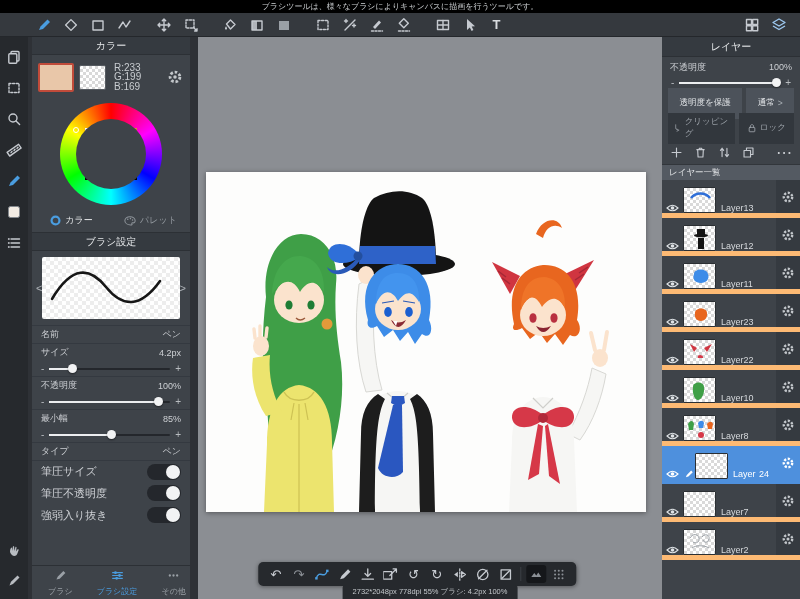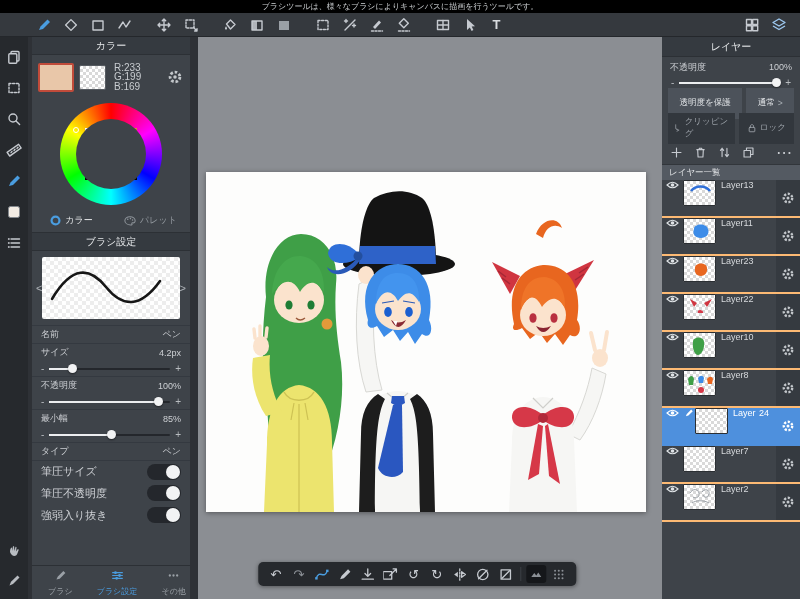--- a/index.html
+++ b/index.html
@@ -71,21 +71,21 @@
 
   
   #rpanel{left:662px;top:37px;width:138px;height:562px;background:#3e4349;overflow:hidden}
   .rtitle{height:20px;background:#353a40;border-bottom:1px solid #2c3035;color:#e6e8ea;font-size:10px;display:flex;align-items:center;justify-content:center}
   .oprow{height:16px;display:flex;align-items:center;justify-content:space-between;padding:0 8px;font-size:9px;color:#cdd0d4;margin-top:2px}
   .btnrow{height:26px;display:flex;align-items:center;gap:4px;padding:0 6px}
   .rbtn{height:31px;background:#4c525a;border-radius:0;color:#e0e3e6;font-size:8.5px;display:flex;align-items:center;justify-content:center;gap:3px;padding:0 5px}
   .rbtn.dark{background:#32373d;color:#9ba1a8}
   .iconrow{height:25px;display:flex;align-items:center;padding:0 8px;gap:11px;color:#c8ccd0;border-bottom:1px solid #32363b}
   .listheader{height:15px;background:#545a62;color:#e4e6e8;font-size:8.5px;display:flex;align-items:center;padding:0 7px}
-  .lrow{height:38px;display:flex;align-items:flex-start;background:#3e4349;border-bottom:2px solid #fdba74;position:relative}
+  .lrow{height:38px;display:flex;align-items:flex-end;background:#3e4349;border-bottom:5px solid #fdba74;position:relative}
   .lrow.sel{background:#4e90dd;border-bottom-color:#4e90dd}
   .leye{width:21px;display:flex;justify-content:center;color:#dfe3e6}
   .lthumb{width:33px;height:26px;border:1px solid #2b2f33;border-radius:1px;overflow:hidden;flex:none}
   .lname{flex:1;font-size:9px;color:#d6d9dc;padding-left:5px;line-height:10px;word-spacing:1px}
   .lrow.sel .lname{color:#fff}
   .lgear{width:24px;align-self:stretch;background:#353a40;display:flex;align-items:center;justify-content:center;color:#c3c7cb}
   .lrow.sel .lgear{background:#4e90dd;color:#fff}
   .lpencil{width:12px;display:flex;justify-content:center;color:#fff}
 
   .checker{background-color:#fff;background-image:linear-gradient(45deg,#d9d9d9 25%,transparent 25%,transparent 75%,#d9d9d9 75%),linear-gradient(45deg,#d9d9d9 25%,transparent 25%,transparent 75%,#d9d9d9 75%);background-size:6px 6px;background-position:0 0,3px 3px}
@@ -552,20 +552,23 @@
             <circle cx="7" cy="7" r="1.1"></circle>
             <circle cx="11" cy="7" r="1.1"></circle>
             <circle cx="3" cy="11" r="1.1"></circle>
             <circle cx="7" cy="11" r="1.1"></circle>
             <circle cx="11" cy="11" r="1.1"></circle>
           </g>
         </svg>
       </span>
   </div>
 
+  <div id="statuspill" class="abs">
+    <span>2732*2048px 778dpi 55% ブラシ: 4.2px 100%</span>
+  </div>
 </div>
 
 <div id="rpanel" class="abs">
   <div class="rtitle">
       <span>レイヤー</span>
     </div>
 
   <div class="oprow">
     <span>不透明度</span>
     <span>100%</span>
@@ -658,20 +661,42 @@
     </div>
     <div class="lrow">
       <span class="leye">
           <svg width="13" height="10" viewBox="0 0 13 10">
             <path d="M1,5 Q6.5,-0.5 12,5 Q6.5,10.5 1,5 Z" fill="none" stroke="currentColor" stroke-width="1.1"></path>
             <circle cx="6.5" cy="5" r="1.8" fill="currentColor"></circle>
           </svg>
         </span>
       <span class="lthumb checker">
           <svg width="33" height="26" viewBox="0 0 33 26">
+            <rect x="13" y="3" width="8" height="6" fill="#141414"></rect>
+            <ellipse cx="17" cy="9.5" rx="7" ry="1.8" fill="#141414"></ellipse>
+            <rect x="14" y="12" width="6" height="11" fill="#141414"></rect>
+          </svg>
+        </span>
+      <span class="lname">Layer12</span>
+      <span class="lgear">
+          <svg width="12" height="12" viewBox="0 0 12 12">
+            <circle cx="6" cy="6" r="4.2" fill="none" stroke="currentColor" stroke-width="2.4" stroke-dasharray="2.2 1.6"></circle>
+            <circle cx="6" cy="6" r="1.5" fill="currentColor"></circle>
+          </svg>
+        </span>
+    </div>
+    <div class="lrow">
+      <span class="leye">
+          <svg width="13" height="10" viewBox="0 0 13 10">
+            <path d="M1,5 Q6.5,-0.5 12,5 Q6.5,10.5 1,5 Z" fill="none" stroke="currentColor" stroke-width="1.1"></path>
+            <circle cx="6.5" cy="5" r="1.8" fill="currentColor"></circle>
+          </svg>
+        </span>
+      <span class="lthumb checker">
+          <svg width="33" height="26" viewBox="0 0 33 26">
             <path d="M10,10 C10,4 23,4 24,10 C26,15 22,19 17,19 C11,19 8,15 10,10 Z" fill="#3d8ce8"></path>
           </svg>
         </span>
       <span class="lname">Layer11</span>
       <span class="lgear">
           <svg width="12" height="12" viewBox="0 0 12 12">
             <circle cx="6" cy="6" r="4.2" fill="none" stroke="currentColor" stroke-width="2.4" stroke-dasharray="2.2 1.6"></circle>
             <circle cx="6" cy="6" r="1.5" fill="currentColor"></circle>
           </svg>
         </span>

